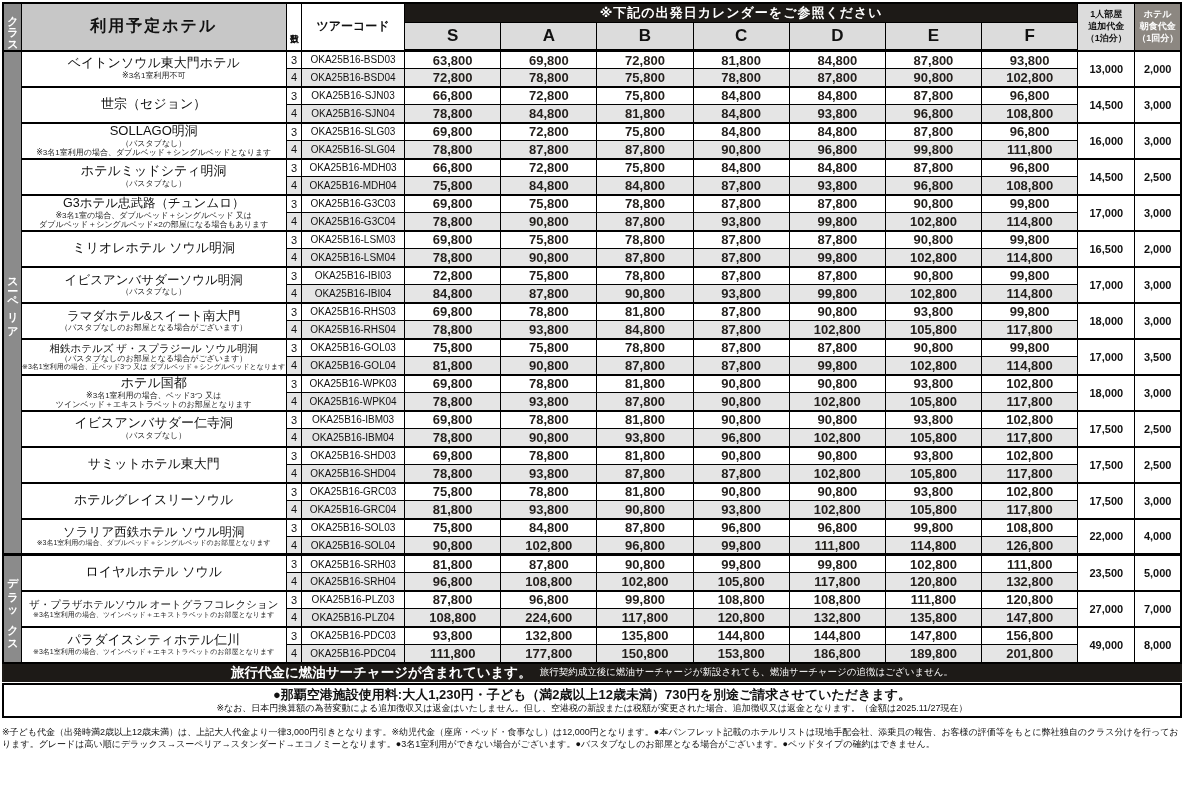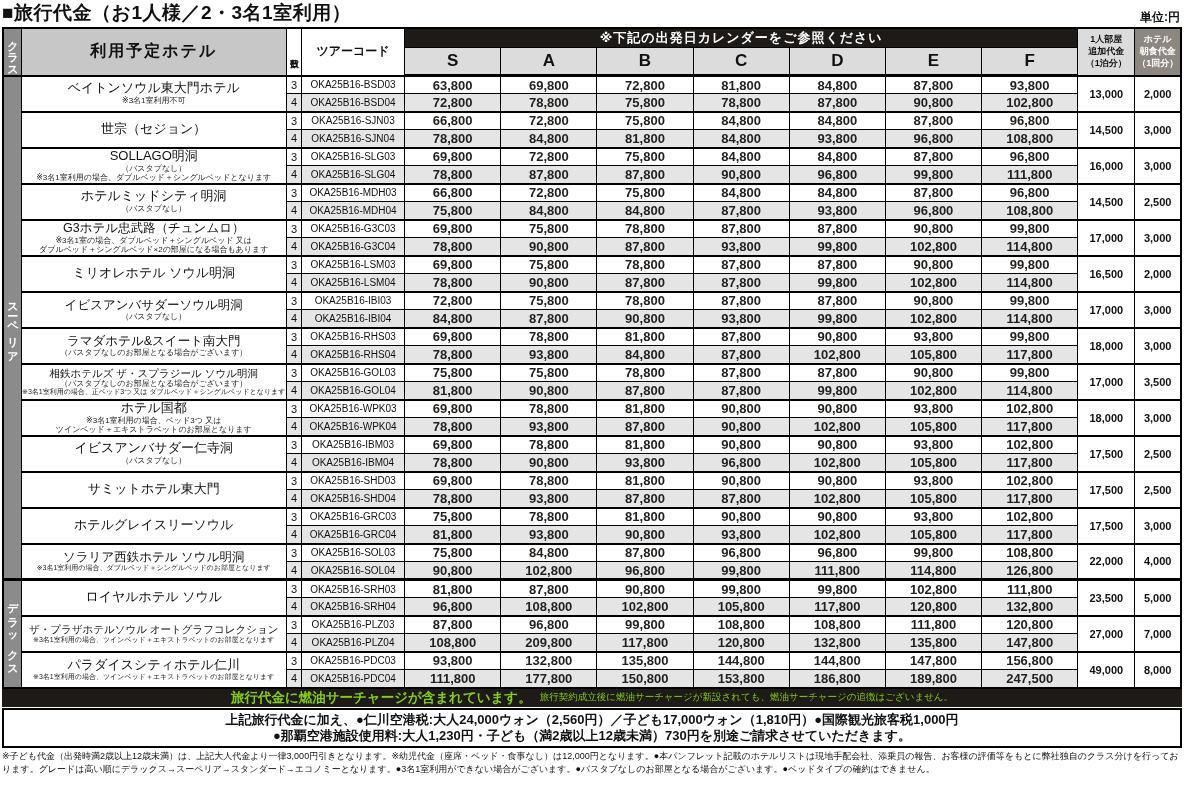--- a/index.html
+++ b/index.html
@@ -50,39 +50,35 @@
   .hotel-note.long { font-size:7px; }
   .day-cell  { font-size:11px; }
   .code-cell { font-size:10px; }
   .price-cell { font-size:13px; font-weight:bold; color:#231f1c; }
   .fee-cell  { font-size:11px; font-weight:bold; background:#fff; }
   tr.shaded .day-cell, tr.shaded .code-cell, tr.shaded .price-cell { background:#e5e5e5; }
   tr.hotel-start td { border-top: 2px solid #000; }
   tr.class-start td { border-top: 3px solid #000; }
 
   .surcharge-band {
-    background:#1d1a17; color:#84cc16; height:18px; margin-top:0;
+    background:#1d1a17; color:#ffffff; height:18px; margin-top:0;
     display:flex; align-items:center; justify-content:center; gap:8px; white-space:nowrap;
   }
   .band-main { font-size:13.5px; font-weight:bold; }
   .band-sub  { font-size:9.5px; }
   .tax-box { border:2px solid #000; margin-top:1px; padding:2px 2px; text-align:center; }
   .tax-line1, .tax-line2 { font-size:13px; font-weight:bold; line-height:1.25; }
   .tax-line3 { font-size:9px; line-height:1.2; }
-  .fine-print { font-size:9px; line-height:1.4; margin-top:2px; text-align:left; }
+  .fine-print { font-size:9px; line-height:1.4; margin-top:8px; text-align:left; }
 </style>
 </head>
 <body>
 
 <div class="page">
 
-  <div class="title-bar">
-    <div class="page-title">■旅行代金（お1人様／2・3名1室利用）</div>
-    <div class="unit-label">単位:円</div>
-  </div>
 
   <table class="price-table">
     <colgroup>
       <col style="width:18px">
         <col style="width:265px">
         <col style="width:15px">
         <col style="width:103px">
       <col style="width:96px">
         <col style="width:96px">
         <col style="width:96px">
@@ -553,21 +549,21 @@
           <td class="price-cell">108,800</td>
           <td class="price-cell">111,800</td>
           <td class="price-cell">120,800</td>
           <td class="fee-cell" rowspan="2">27,000</td>
           <td class="fee-cell" rowspan="2">7,000</td>
         </tr>
         <tr class="shaded">
           <td class="day-cell">4</td>
           <td class="code-cell">OKA25B16-PLZ04</td>
           <td class="price-cell">108,800</td>
-          <td class="price-cell">209,800</td>
+          <td class="price-cell">224,600</td>
           <td class="price-cell">117,800</td>
           <td class="price-cell">120,800</td>
           <td class="price-cell">132,800</td>
           <td class="price-cell">135,800</td>
           <td class="price-cell">147,800</td>
         </tr>
         <tr class="plain hotel-start">
           <td class="hotel-cell" rowspan="2">
             <div class="hotel-name">パラダイスシティホテル仁川</div>
             <div class="hotel-note long">※3名1室利用の場合、ツインベッド＋エキストラベットのお部屋となります</div>
@@ -586,30 +582,30 @@
         </tr>
         <tr class="shaded">
           <td class="day-cell">4</td>
           <td class="code-cell">OKA25B16-PDC04</td>
           <td class="price-cell">111,800</td>
           <td class="price-cell">177,800</td>
           <td class="price-cell">150,800</td>
           <td class="price-cell">153,800</td>
           <td class="price-cell">186,800</td>
           <td class="price-cell">189,800</td>
-          <td class="price-cell">247,500</td>
+          <td class="price-cell">201,800</td>
         </tr>
       </tbody>
   </table>
 
   <div class="surcharge-band">
     <span class="band-main">旅行代金に燃油サーチャージが含まれています。</span>
     <span class="band-sub">旅行契約成立後に燃油サーチャージが新設されても、燃油サーチャージの追徴はございません。</span>
   </div>
 
   <div class="tax-box">
-    <div class="tax-line1">上記旅行代金に加え、●仁川空港税:大人24,000ウォン（2,560円）／子ども17,000ウォン（1,810円）●国際観光旅客税1,000円</div>
     <div class="tax-line2">●那覇空港施設使用料:大人1,230円・子ども（満2歳以上12歳未満）730円を別途ご請求させていただきます。</div>
+    <div class="tax-line3">※なお、日本円換算額の為替変動による追加徴収又は返金はいたしません。但し、空港税の新設または税額が変更された場合、追加徴収又は返金となります。（金額は2025.11/27現在）</div>
   </div>
 
   <div class="fine-print">※子ども代金（出発時満2歳以上12歳未満）は、上記大人代金より一律3,000円引きとなります。※幼児代金（座席・ベッド・食事なし）は12,000円となります。●本パンフレット記載のホテルリストは現地手配会社、添乗員の報告、お客様の評価等をもとに弊社独自のクラス分けを行っております。グレードは高い順にデラックス→スーペリア→スタンダード→エコノミーとなります。●3名1室利用ができない場合がございます。●バスタブなしのお部屋となる場合がございます。●ベッドタイプの確約はできません。</div>
 
 </div>
 
 </body></html>

